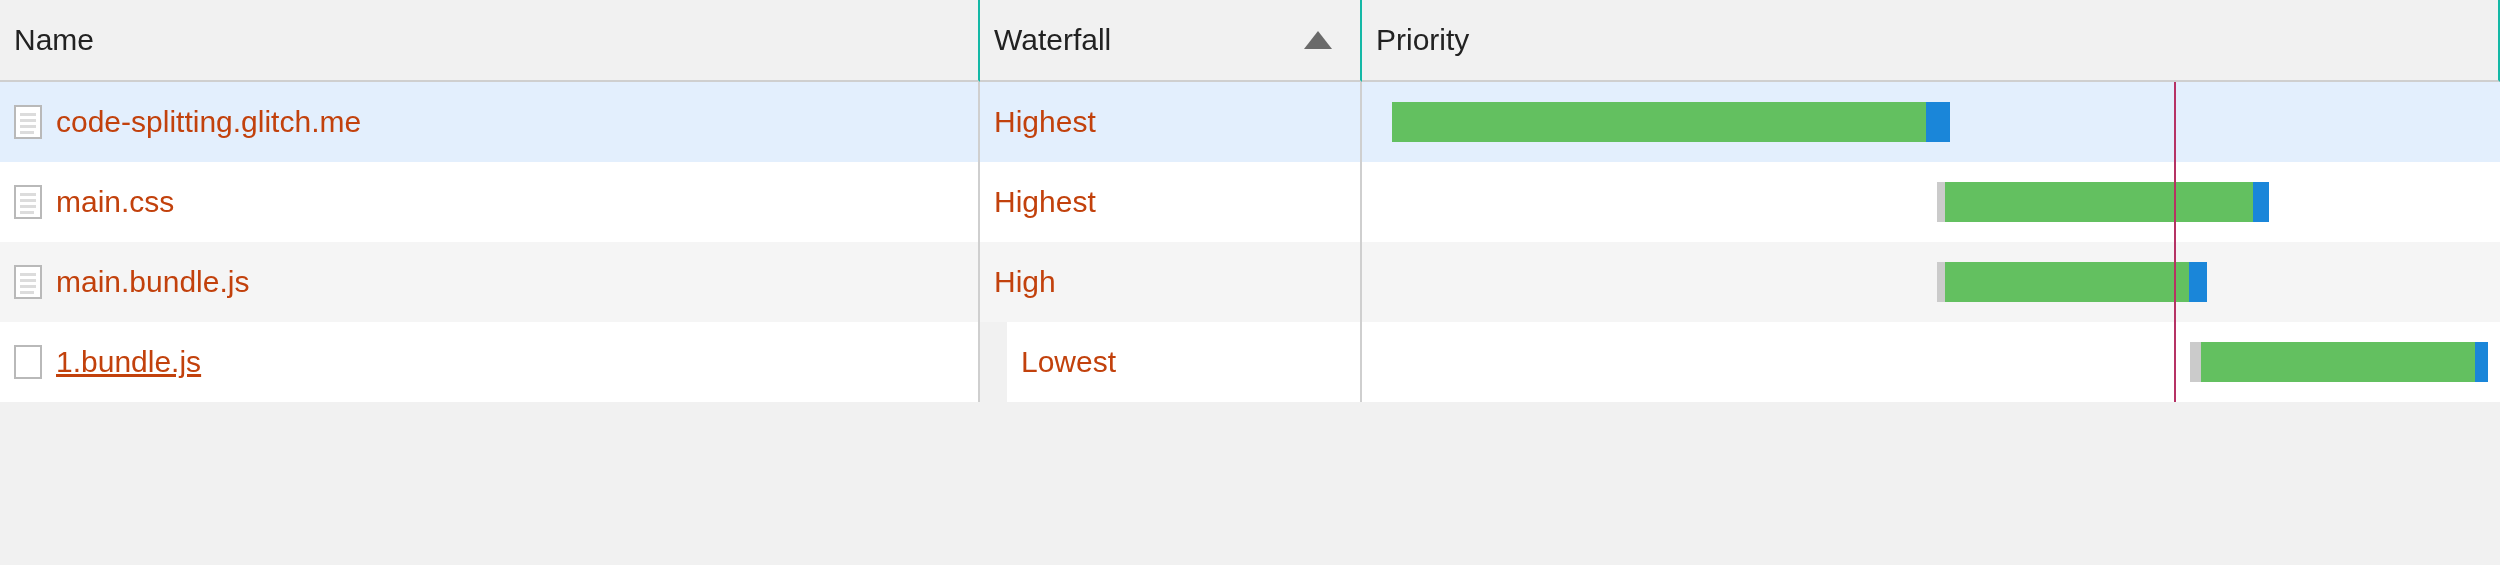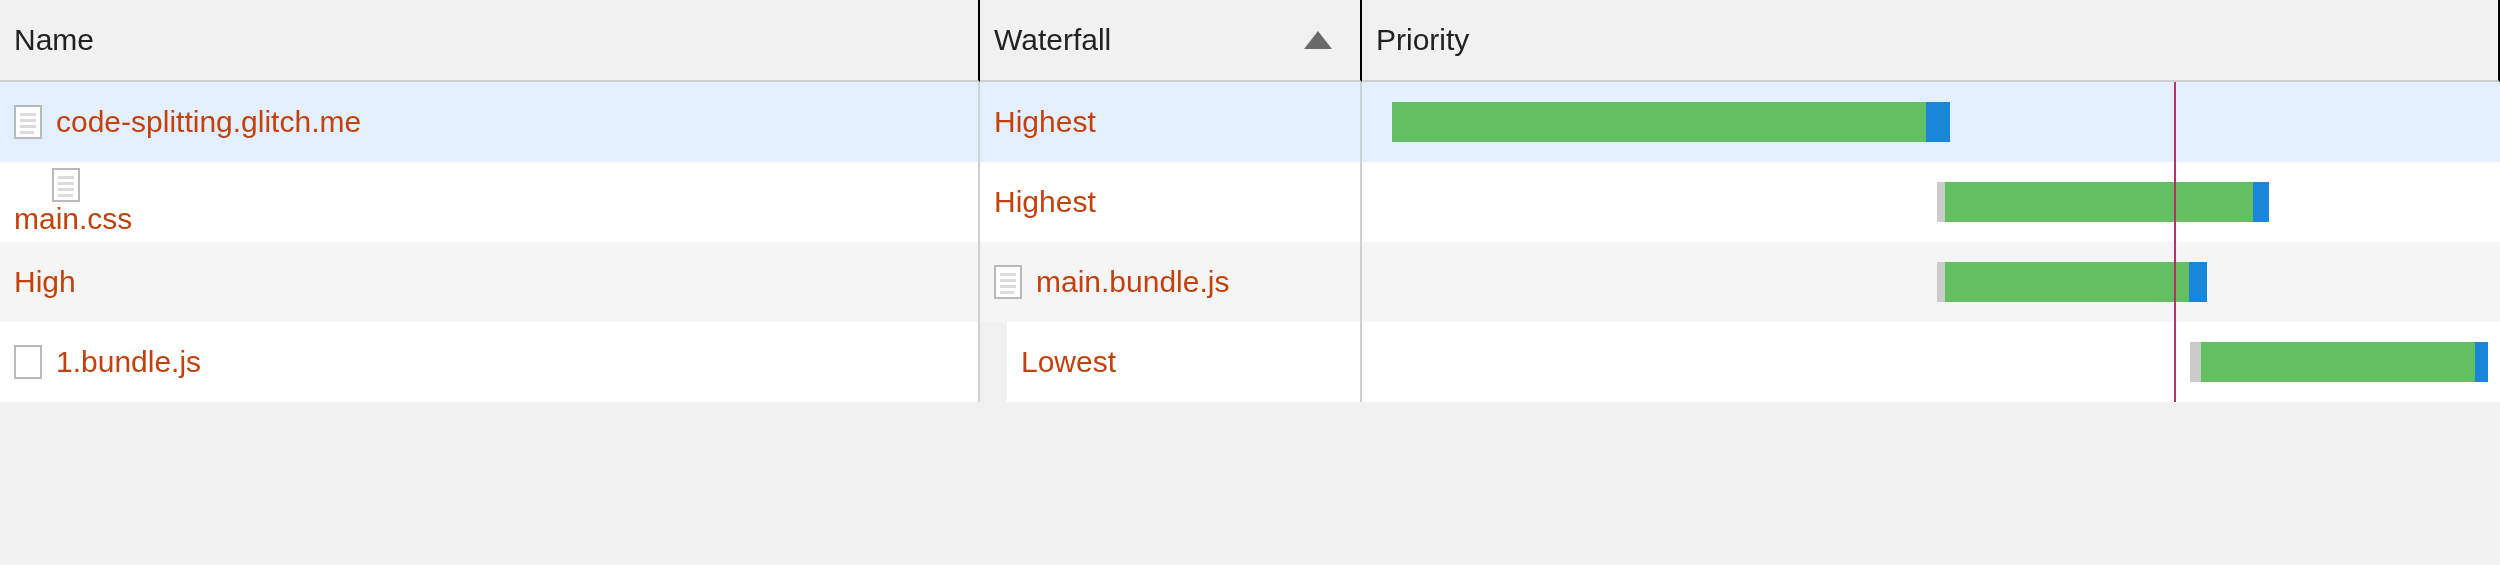--- a/index.html
+++ b/index.html
@@ -19,21 +19,21 @@
     
     .hdr {
       background: transparent;
       border-bottom: 2px solid #cfcfcf;
       height: 82px;
       display: flex;
       align-items: center;
       padding-left: 14px;
       color: #222;
       font-size: 30px;
-      border-right: 2px solid #000000;
+      border-right: 2px solid #14b8a6;
       position: relative;
     }
     .hdr:last-child { border-right: none; }
     .sort-arrow {
       position: absolute;
       right: 28px;
       top: 50%;
       transform: translateY(-50%);
       width: 0; height: 0;
       border-left: 14px solid transparent;
@@ -137,59 +137,59 @@
     <div class="cell last wf-cell" style="background: rgb(227, 239, 253);">
       <div class="wf-track">
         <div class="wf-bar" style="left: 0.5%; width: 50.7%;">
           <div class="seg-main" style="width: 95.6607%;"></div>
           <div class="seg-tail" style="width: 4.33925%;"></div>
         </div>
         <div class="marker" style="left: 71.5%;"></div>
       </div>
     </div>
     <div class="cell row-even" style="background: rgb(255, 255, 255);">
-      <div style="display: flex; align-items: center; flex-direction: column;">
+      <div style="display: flex; align-items: center;">
         <span class="file-icon doc"></span>
         <span>main.css</span>
       </div>
     </div>
     <div class="cell" style="background: rgb(255, 255, 255);">
       <span>Highest</span>
     </div>
     <div class="cell last wf-cell" style="background: rgb(255, 255, 255);">
       <div class="wf-track">
         <div class="wf-bar" style="left: 50%; width: 30.1%;">
           <div class="seg-wait" style="width: 2.32558%;"></div>
           <div class="seg-main" style="width: 93.0233%;"></div>
           <div class="seg-tail" style="width: 4.65116%;"></div>
         </div>
         <div class="marker" style="left: 71.5%;"></div>
       </div>
     </div>
-    <div class="cell" style="background: rgb(245, 245, 245);">
-      <span>High</span>
-    </div>
     <div class="cell row-odd" style="background: rgb(245, 245, 245);">
       <div style="display: flex; align-items: center;">
         <span class="file-icon doc"></span>
         <span>main.bundle.js</span>
       </div>
     </div>
+    <div class="cell" style="background: rgb(245, 245, 245);">
+      <span>High</span>
+    </div>
     <div class="cell last wf-cell" style="background: rgb(245, 245, 245);">
       <div class="wf-track">
         <div class="wf-bar" style="left: 50%; width: 24.5%;">
           <div class="seg-wait" style="width: 2.85714%;"></div>
           <div class="seg-main" style="width: 90.6122%;"></div>
           <div class="seg-tail" style="width: 6.53061%;"></div>
         </div>
         <div class="marker" style="left: 71.5%;"></div>
       </div>
     </div>
     <div class="cell row-even" style="background: rgb(255, 255, 255);">
-      <div style="display: flex; align-items: center;">
+      <div style="display: flex; align-items: center; text-decoration: underline;">
         <span class="file-icon"></span>
         <span>1.bundle.js</span>
       </div>
     </div>
     <div class="cell" style="background: rgb(255, 255, 255); margin-left: 27px;">
       <span>Lowest</span>
     </div>
     <div class="cell last wf-cell" style="background: rgb(255, 255, 255);">
       <div class="wf-track">
         <div class="wf-bar" style="left: 73%; width: 27%;">

